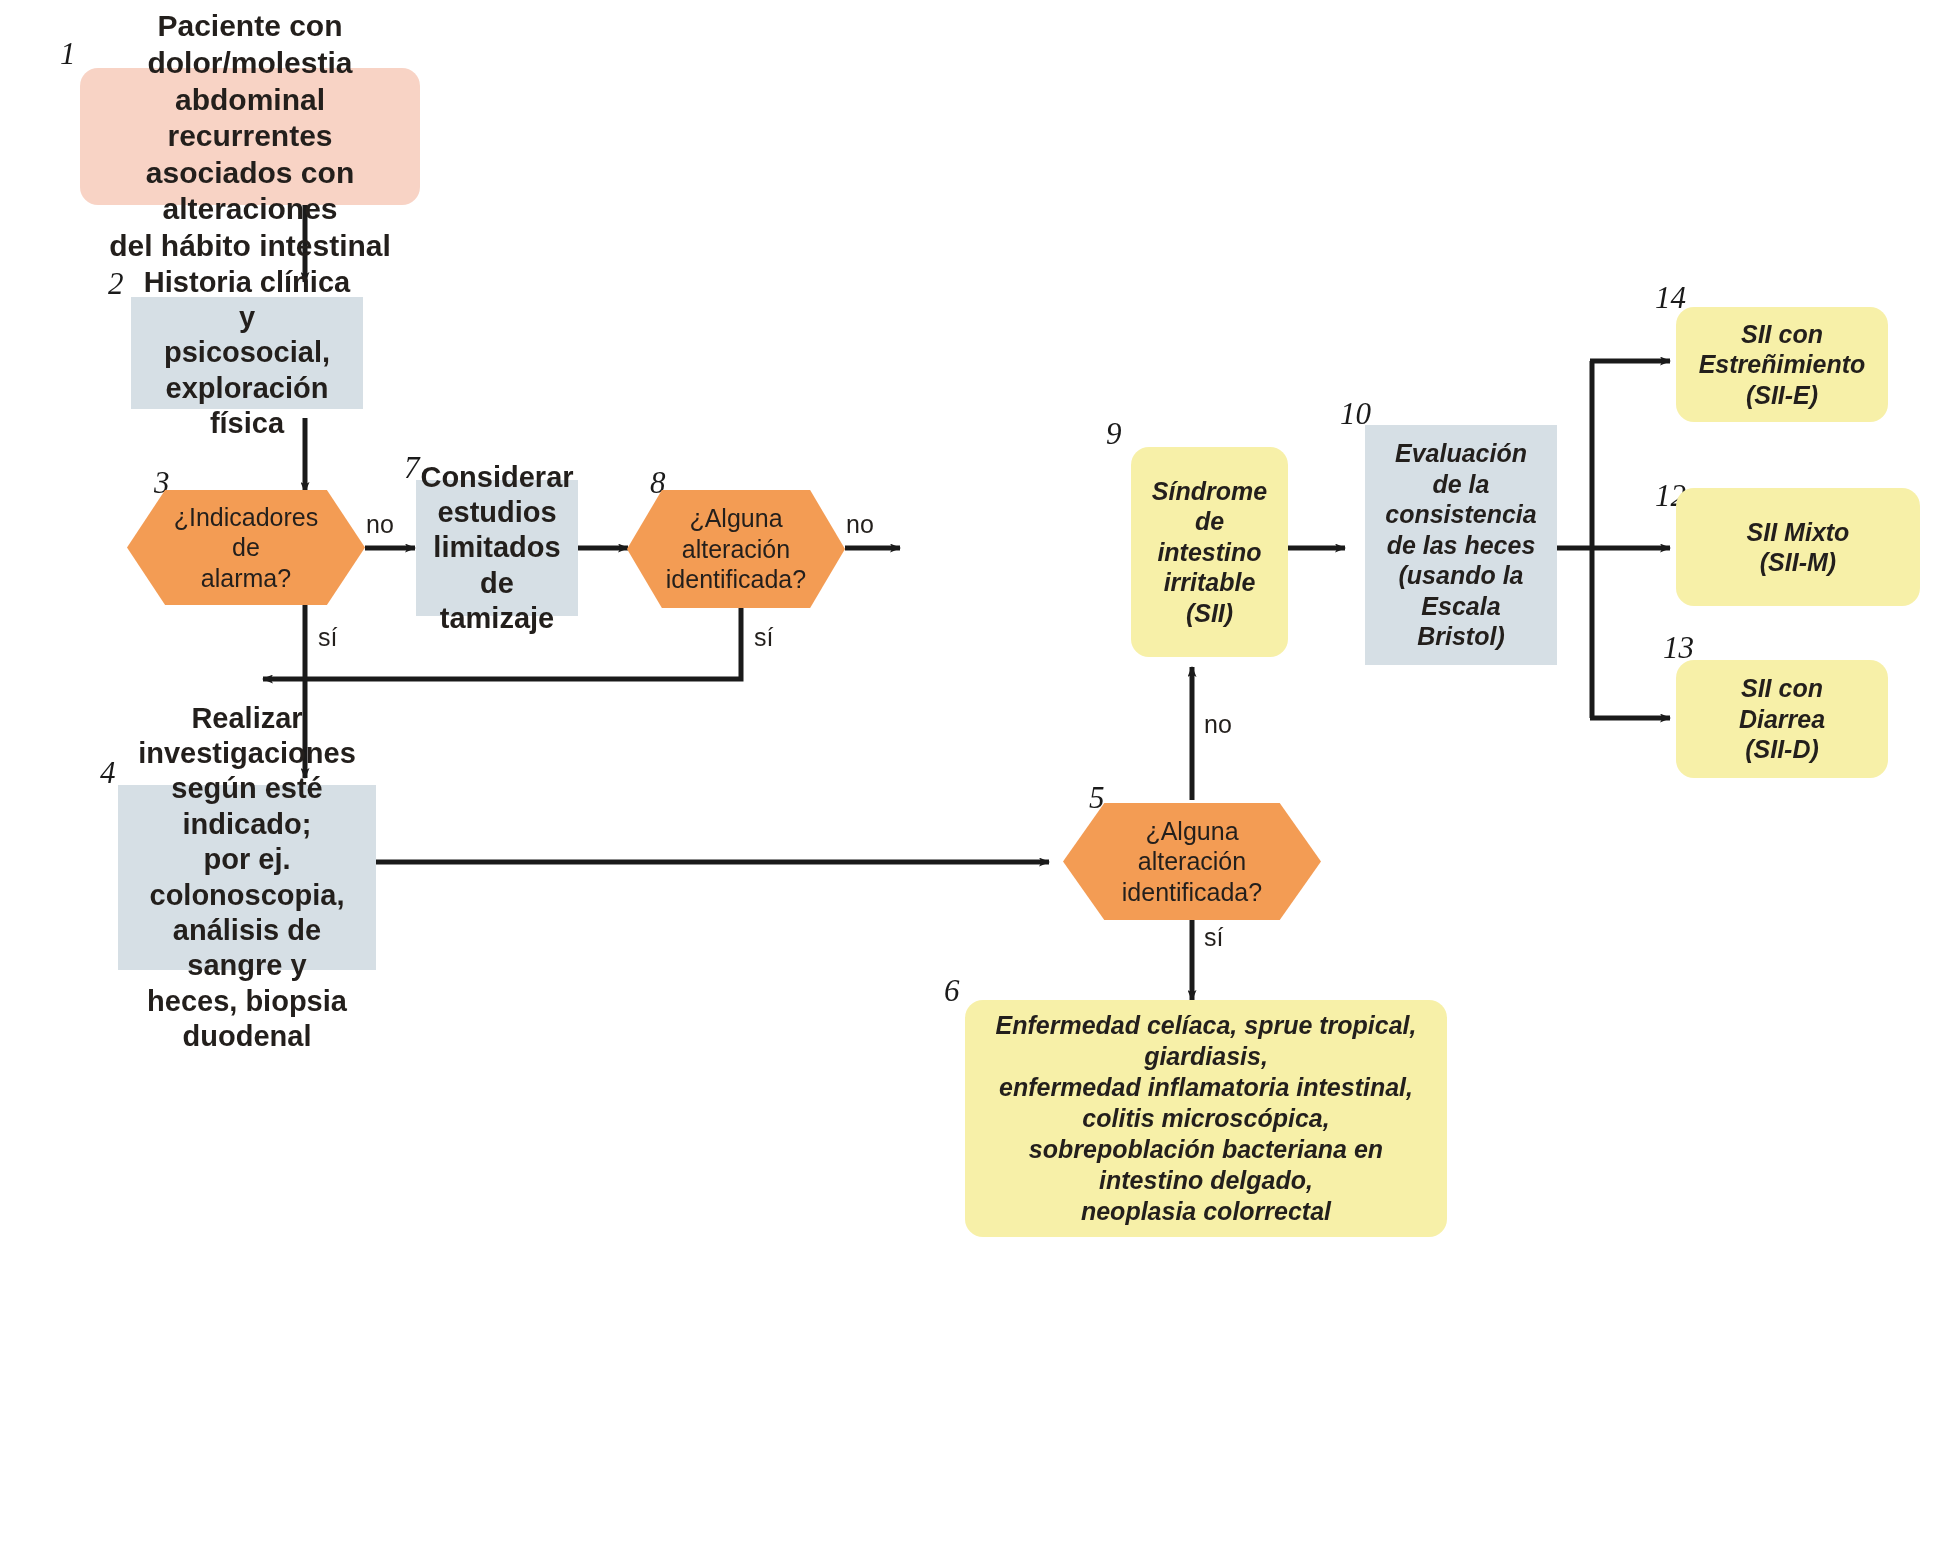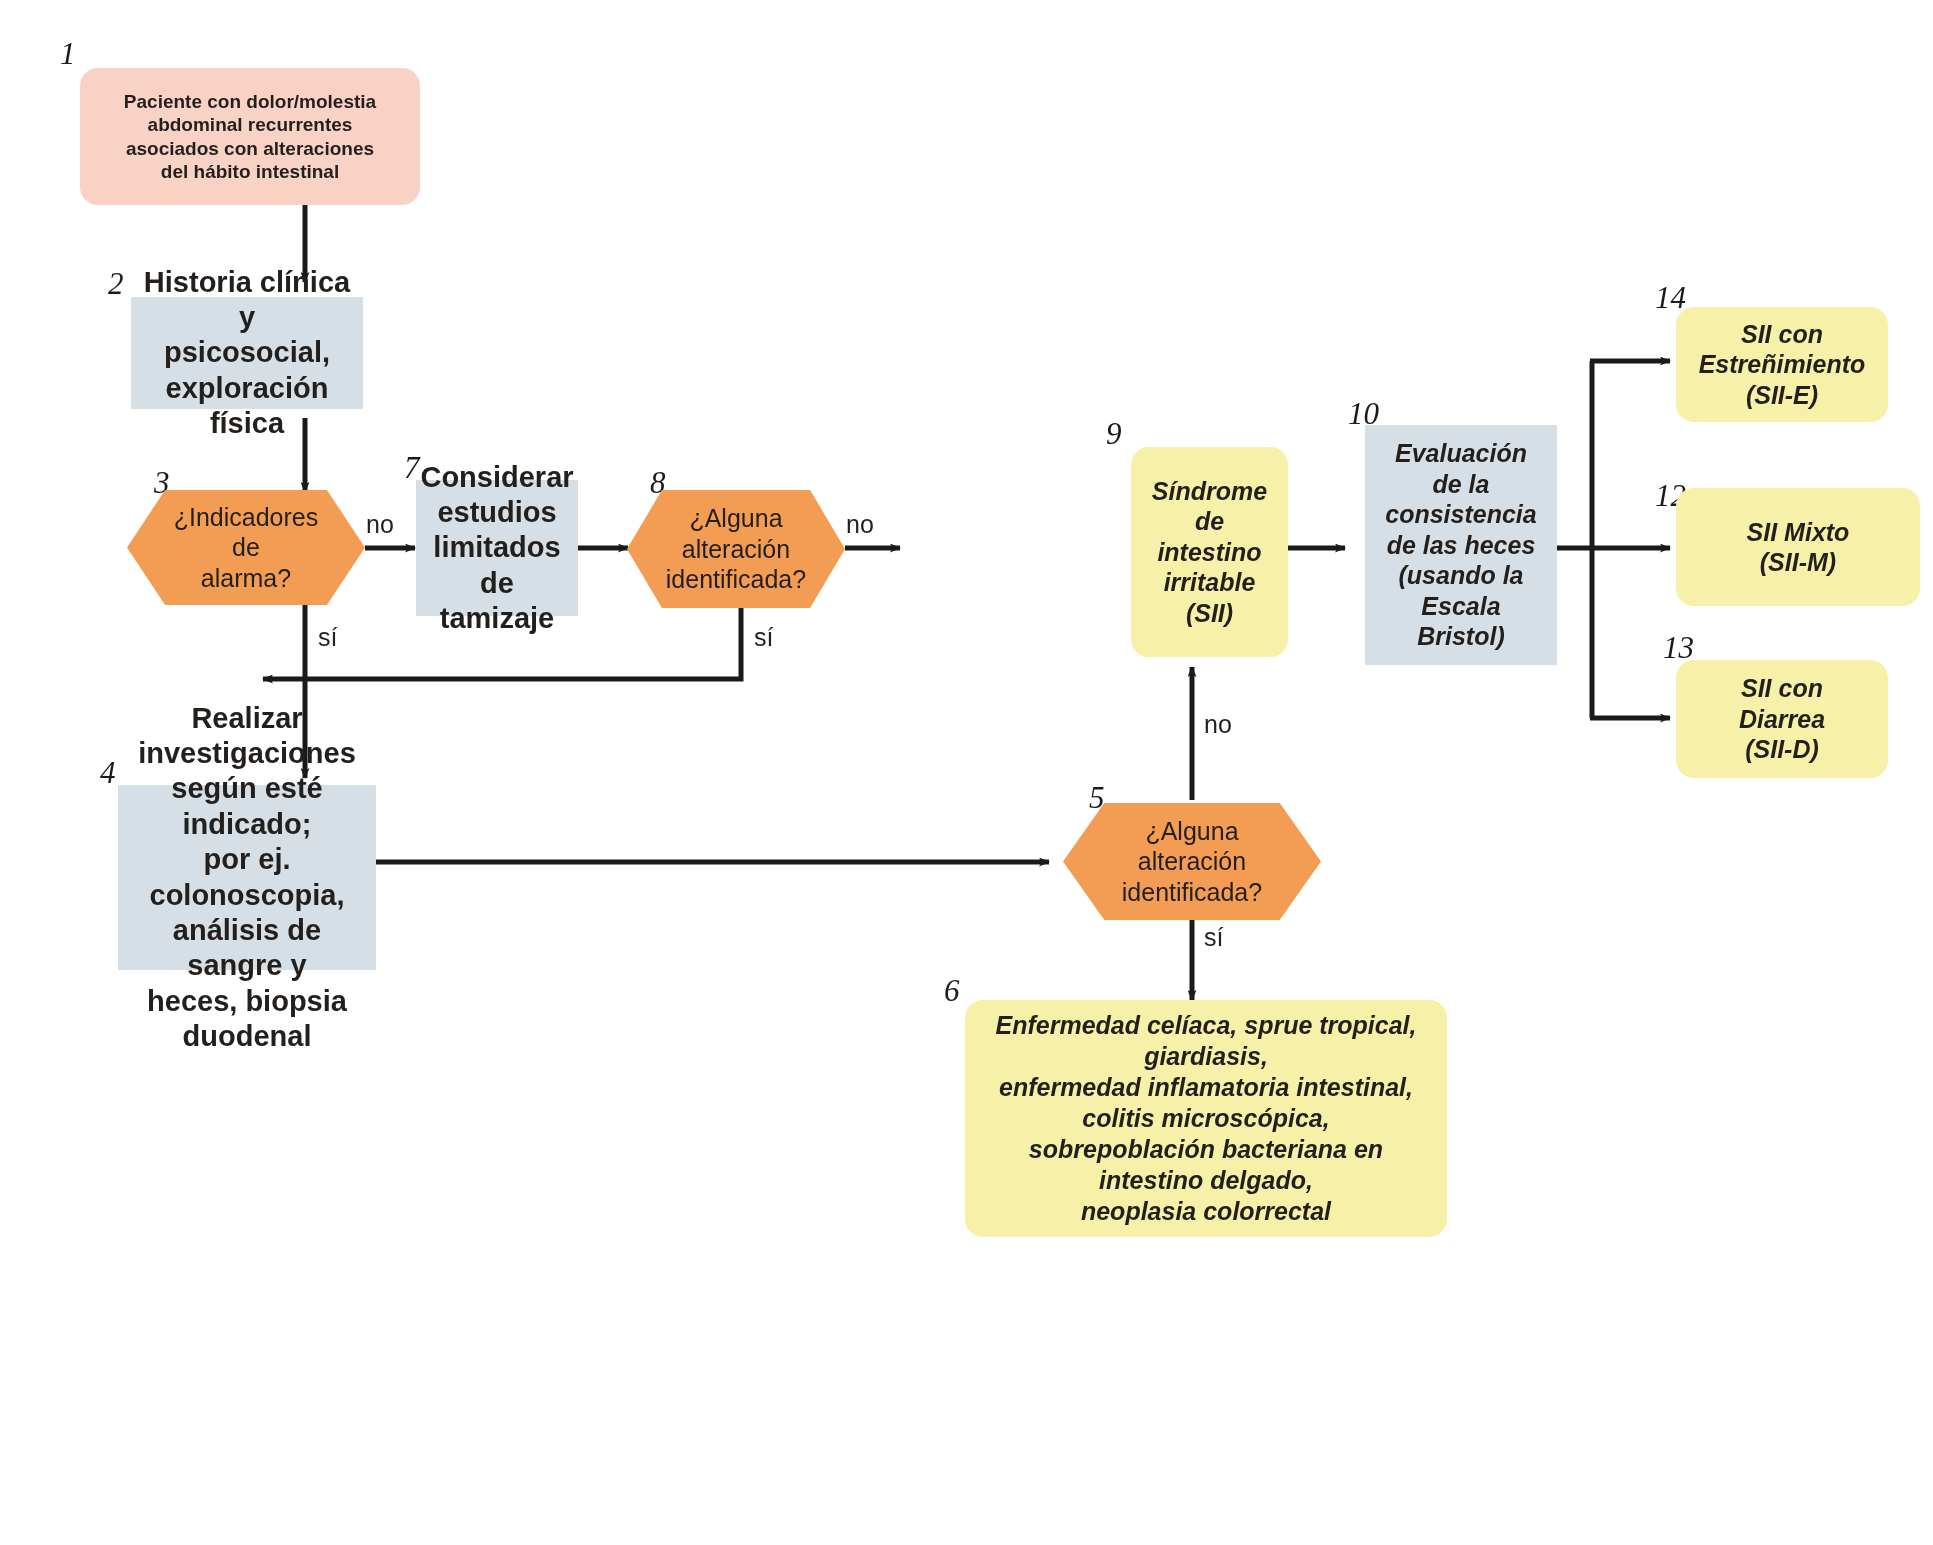--- a/index.html
+++ b/index.html
@@ -19,21 +19,21 @@
     position: absolute;
     box-sizing: border-box;
     display: flex;
     align-items: center;
     justify-content: center;
     text-align: center;
     color: #231f1c;
     line-height: 1.22;
     white-space: pre-line;
   }
-  .box-pink   { background: #f8d3c5; border-radius: 18px; font-weight: bold; font-size: 19px; }
+  .box-pink   { background: #f8d3c5; border-radius: 18px; font-weight: bold; font-size: 30px; }
   .box-blue   { background: #d6dfe5; border-radius: 0;    font-weight: bold; font-size: 29px; }
   .box-blue-i { background: #d6dfe5; border-radius: 0;    font-weight: bold; font-style: italic; font-size: 25px; }
   .box-yellow { background: #f7f0a8; border-radius: 18px; font-weight: bold; font-style: italic; font-size: 25px; }
   .hex {
     background: #f39c54;
     font-weight: normal;
     font-size: 25px;
     clip-path: polygon(16% 0%, 84% 0%, 100% 50%, 84% 100%, 16% 100%, 0% 50%);
   }
   .num {
@@ -132,21 +132,21 @@
 alteración
 identificada?</div>
 
   <div class="num" style="left:1106px; top:418px;">9</div>
   <div class="node box-yellow" style="left:1131px; top:447px; width:157px; height:210px; padding:4px 6px;">Síndrome
 de
 intestino
 irritable
 (SII)</div>
 
-  <div class="num" style="left:1340px; top:398px;margin-left:8px;">10</div>
+  <div class="num" style="left:1340px; top:398px;">10</div>
   <div class="node box-blue-i" style="left:1365px; top:425px; width:192px; height:240px; padding:4px 4px;">Evaluación
 de la
 consistencia
 de las heces
 (usando la
 Escala
 Bristol)</div>
 
   <div class="num" style="left:1655px; top:282px;">14</div>
   <div class="node box-yellow" style="left:1676px; top:307px; width:212px; height:115px; padding:4px 6px;">SII con

